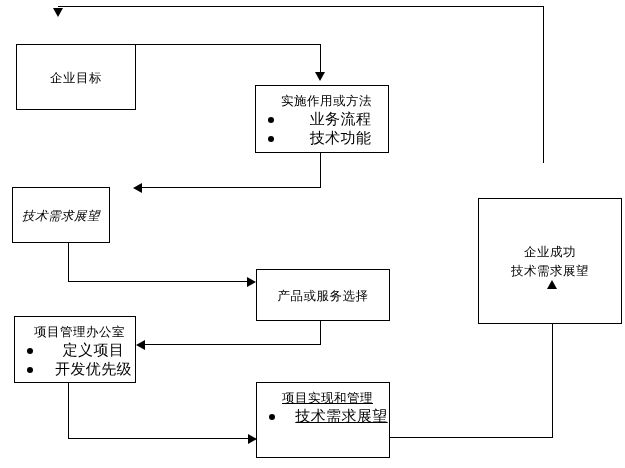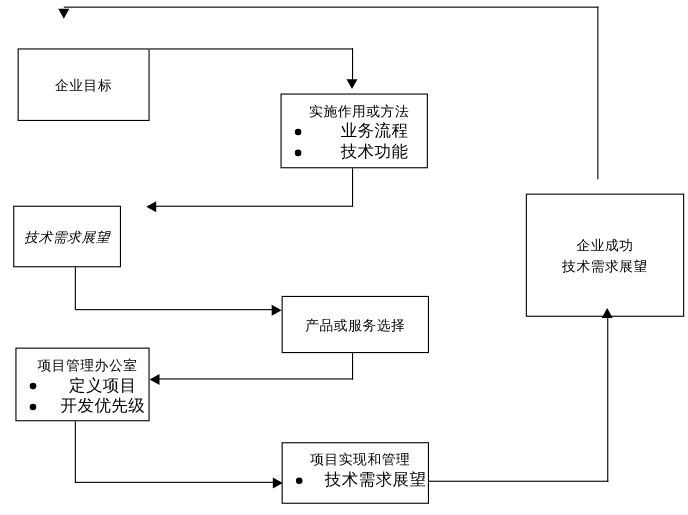--- a/index.html
+++ b/index.html
@@ -160,25 +160,25 @@
     <ul class="bullets">
       <li><span class="dot"></span><span>定义项目</span></li>
       <li><span class="dot"></span><span>开发优先级</span></li>
     </ul>
   </div>
 
   <div class="node centered" style="left:256px; top:245px; width:134px; height:52px;">
     <div class="node-title">产品或服务选择</div>
   </div>
 
-  <div class="node listed" style="left:256px; top:402px; width:134px; height:56px;">
+  <div class="node listed" style="left:256px; top:382px; width:134px; height:76px;text-decoration:underline;">
     <div class="node-title">项目实现和管理</div>
     <ul class="bullets">
       <li><span class="dot"></span><span>技术需求展望</span></li>
     </ul>
   </div>
 
-  <div class="node centered" style="left:478px; top:152px; width:144px; height:112px;">
+  <div class="node centered" style="left:478px; top:174px; width:144px; height:126px;">
     <div class="node-title">企业成功</div>
     <div class="node-title">技术需求展望</div>
   </div>
 
 </div>
 
 </body></html>

